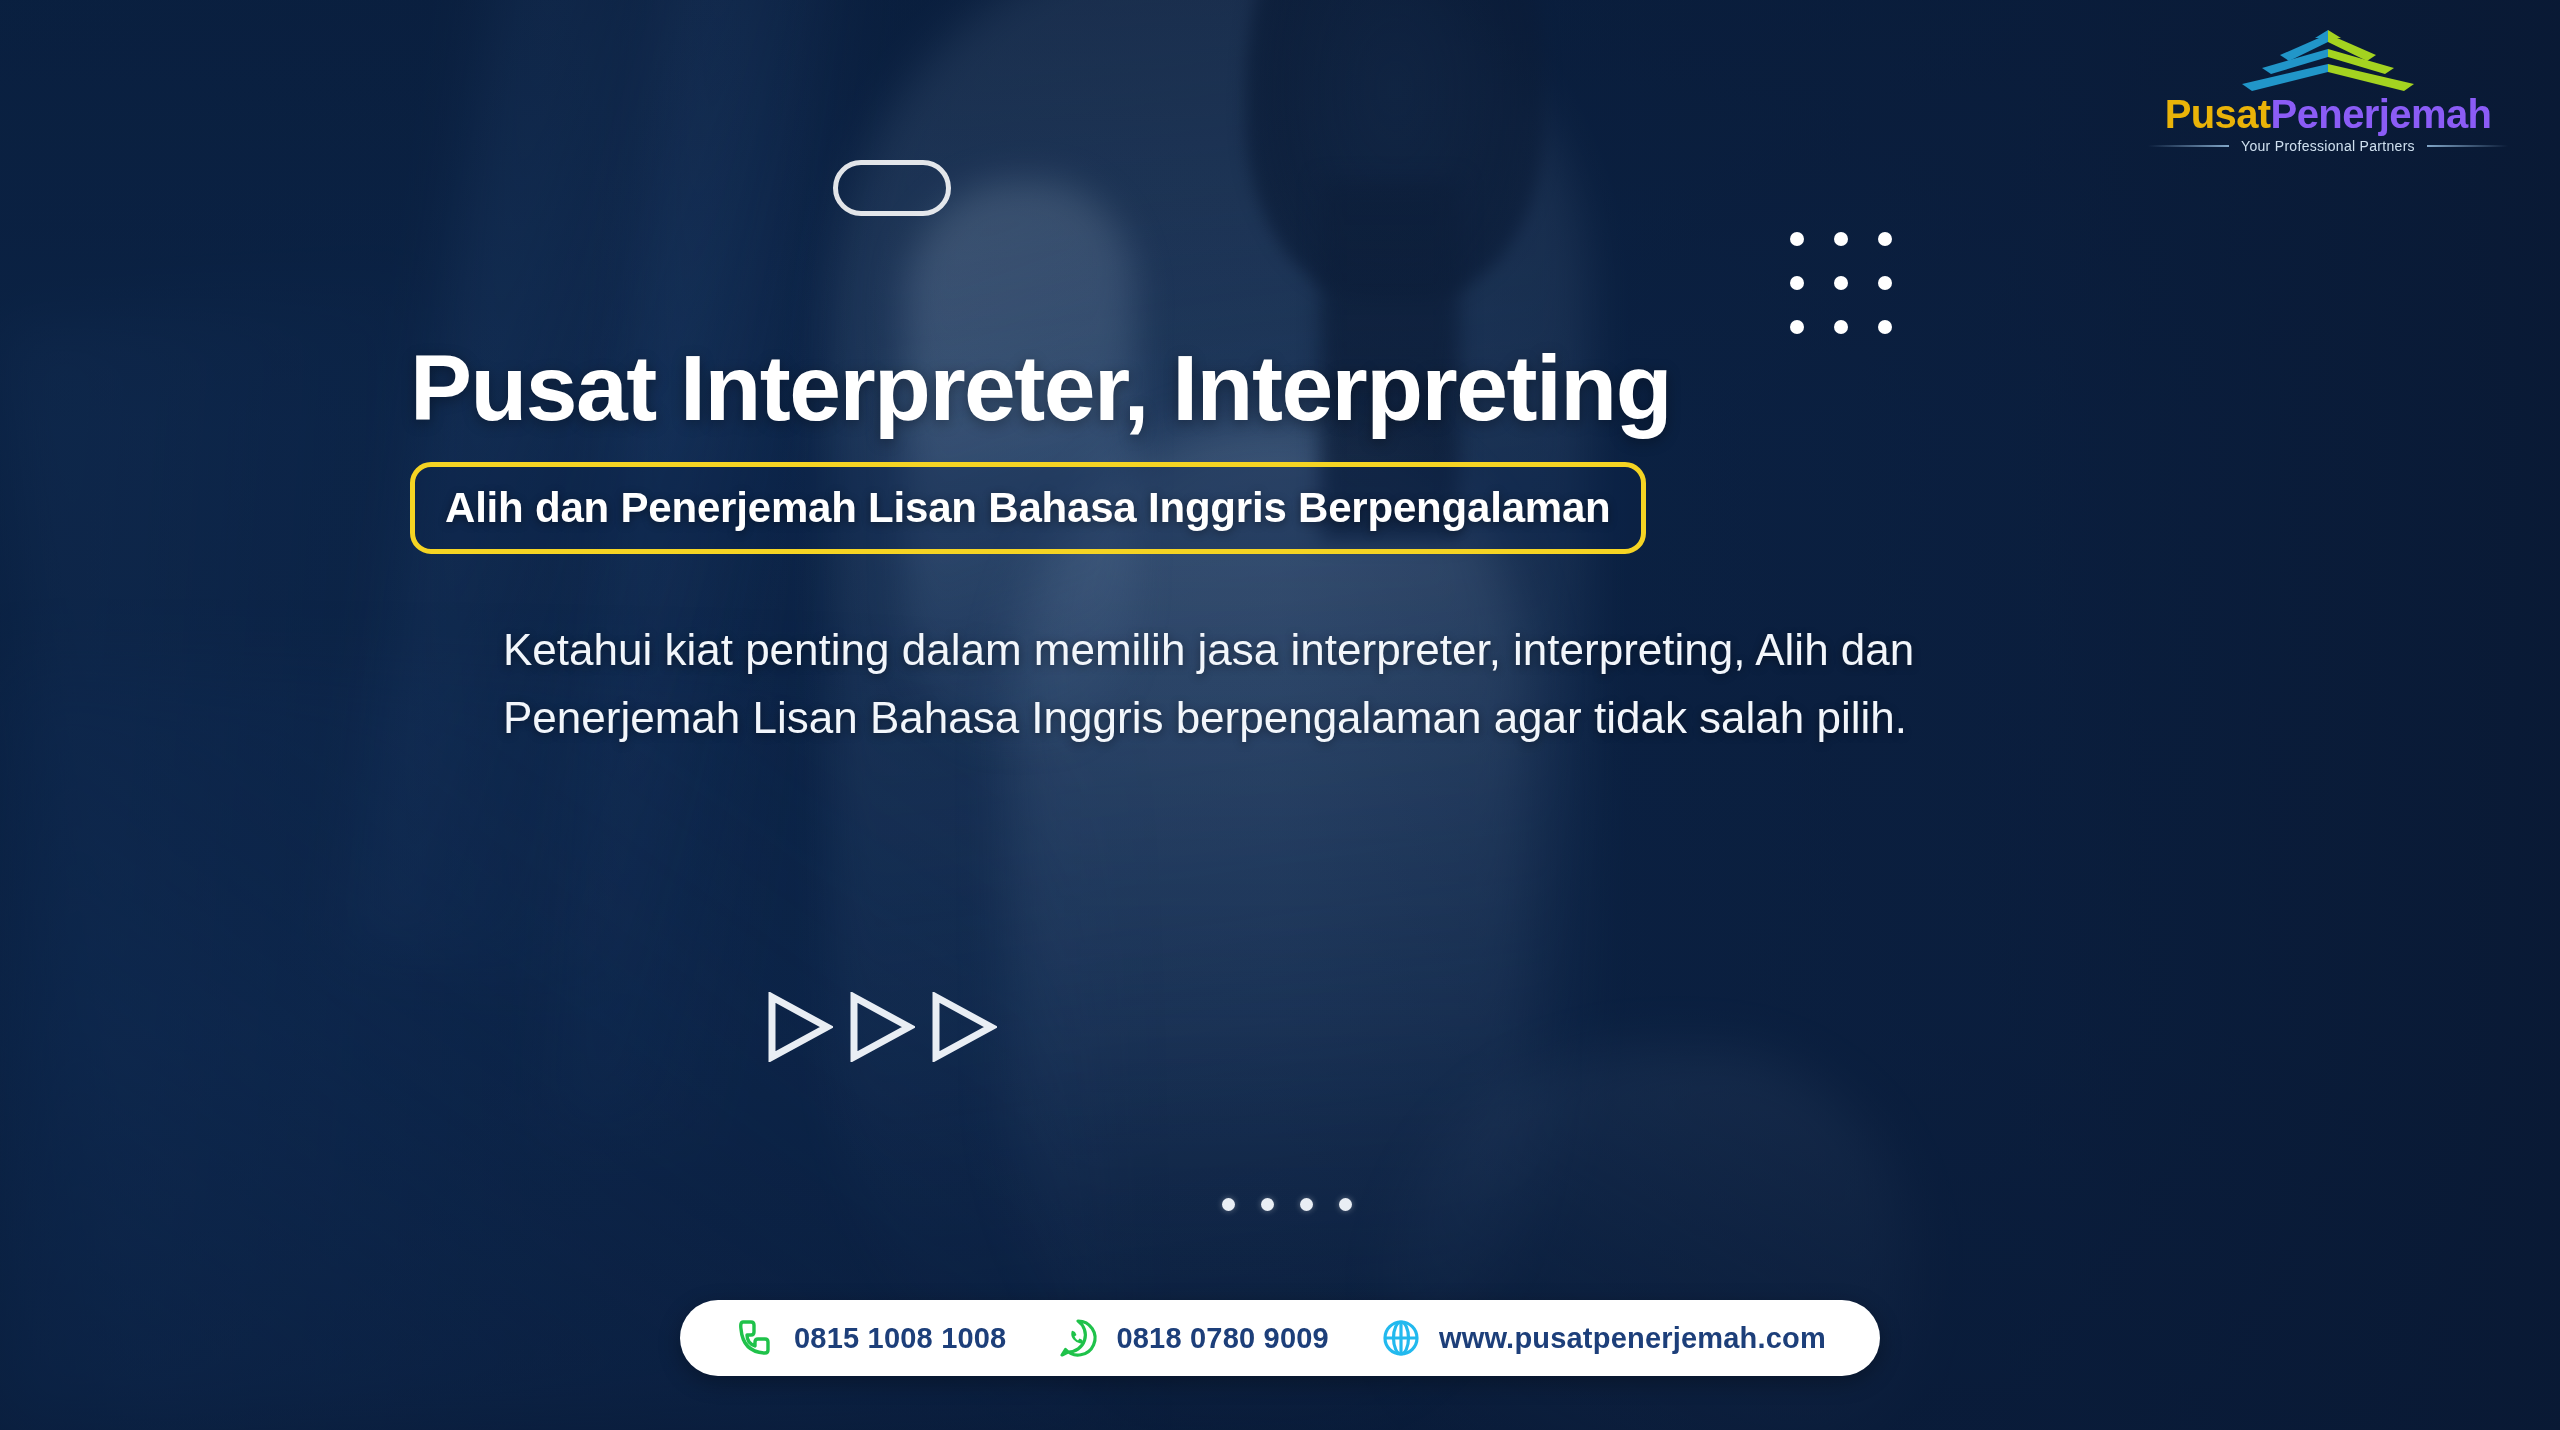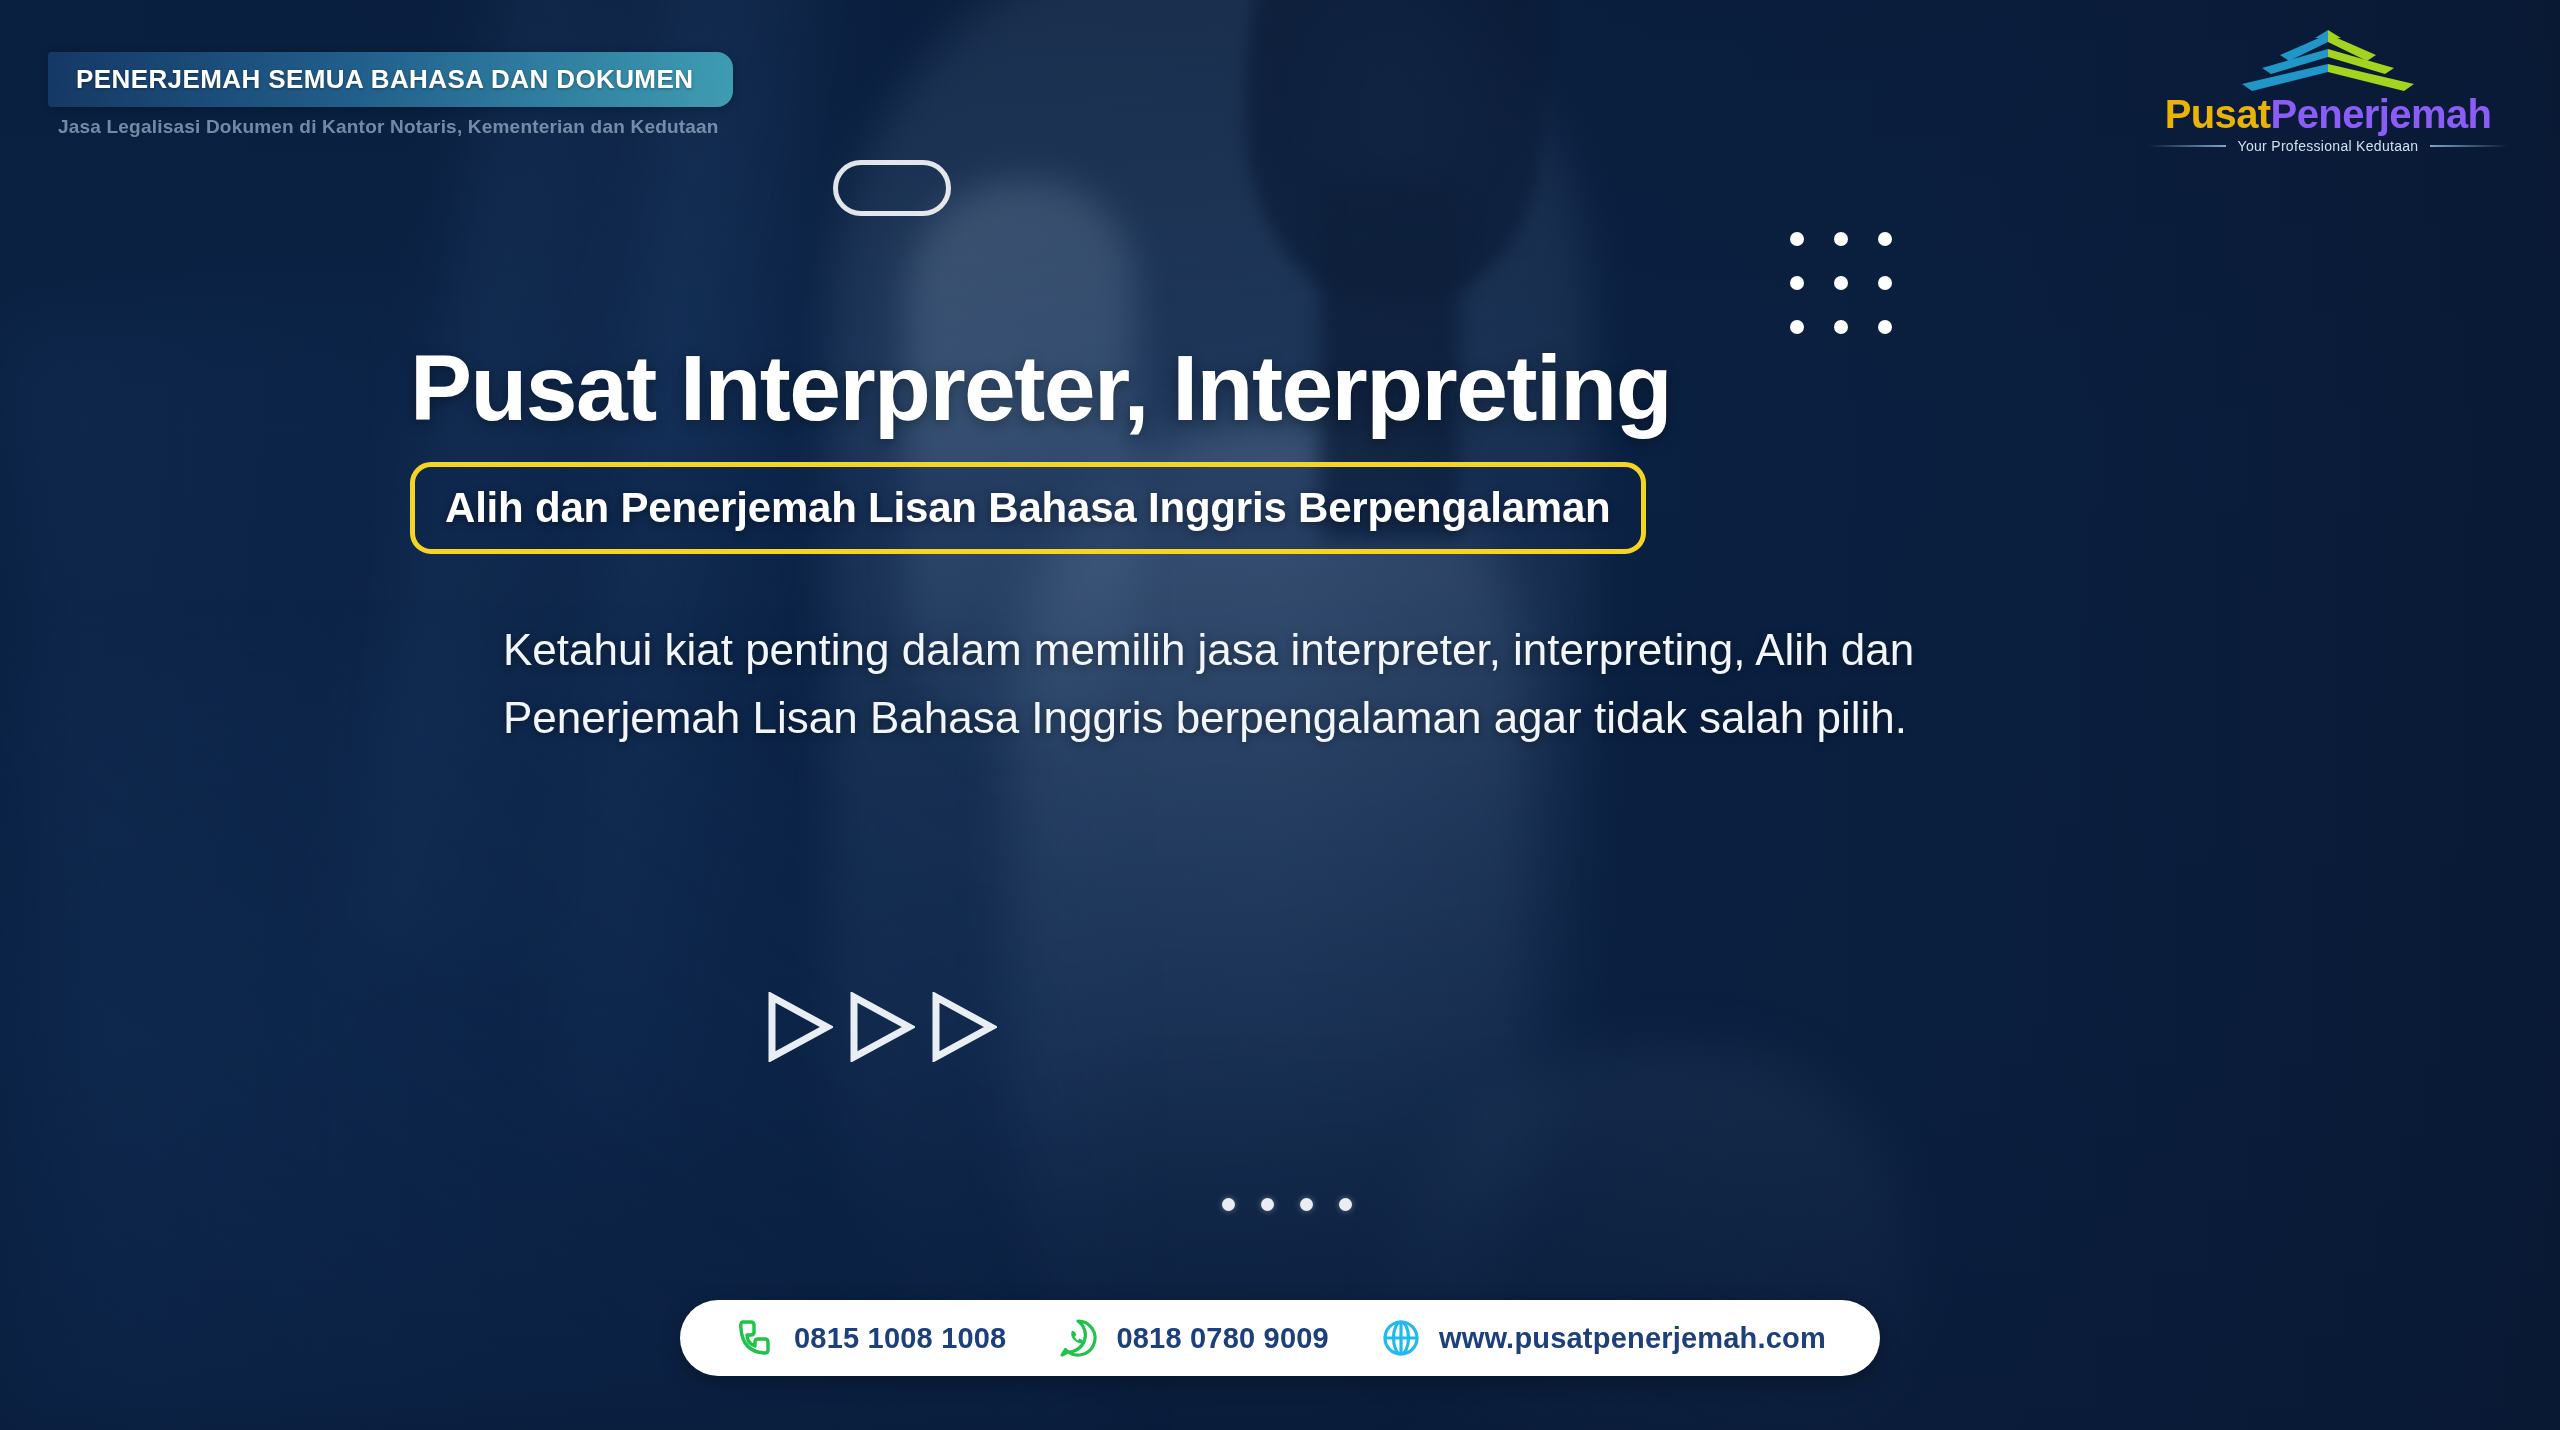--- a/index.html
+++ b/index.html
@@ -221,26 +221,20 @@
   <div class="bg-streak s1"></div>
   <div class="bg-streak s2"></div>
   <div class="bg-photo-hand"></div>
   <div class="bg-photo-hand2"></div>
   <div class="bg-thumb"></div>
   <div class="bg-mic"></div>
   <div class="bg-mic-stem"></div>
   <div class="bg-fingers"></div>
   <div class="bg-overlay"></div>
 
-  <div class="header-badge-wrap">
-    <div class="header-badge">
-      <div class="header-badge-text">PENERJEMAH SEMUA BAHASA DAN DOKUMEN</div>
-    </div>
-    <div class="header-sub">Jasa Legalisasi Dokumen di Kantor Notaris, Kementerian dan Kedutaan</div>
-  </div>
 
   <div class="deco-pill"></div>
 
   <div class="deco-dots">
     <i></i>
     <i></i>
     <i></i>
     <i></i>
     <i></i>
     <i></i>
@@ -256,21 +250,21 @@
       <polygon points="130,6 178,27 169,33 130,14" fill="#a4d320"></polygon>
       <polygon points="130,6 82,27 91,33 130,14" fill="#2196c9"></polygon>
       <polygon points="130,21 196,40 187,46 130,29" fill="#a4d320"></polygon>
       <polygon points="130,21 64,40 73,46 130,29" fill="#2196c9"></polygon>
       <polygon points="130,36 216,56 206,63 130,44" fill="#a4d320"></polygon>
       <polygon points="130,36 44,56 54,63 130,44" fill="#2196c9"></polygon>
     </svg>
     <div class="logo-word"><span class="pusat">Pusat</span><span class="penerjemah">Penerjemah</span></div>
     <div class="logo-tag-row">
       <span class="logo-rule"></span>
-      <span class="logo-tag">Your Professional Kedutaan</span>
+      <span class="logo-tag">Your Professional Partners</span>
       <span class="logo-rule r2"></span>
     </div>
   </div>
 
   <div class="content">
     <h1 class="headline">Pusat Interpreter, Interpreting</h1>
     <div class="subtitle-box">
       <div class="subtitle-text">Alih dan Penerjemah Lisan Bahasa Inggris Berpengalaman</div>
     </div>
     <p class="body-copy">Ketahui kiat penting dalam memilih jasa interpreter, interpreting, Alih dan Penerjemah Lisan Bahasa Inggris berpengalaman agar tidak salah pilih.</p>

